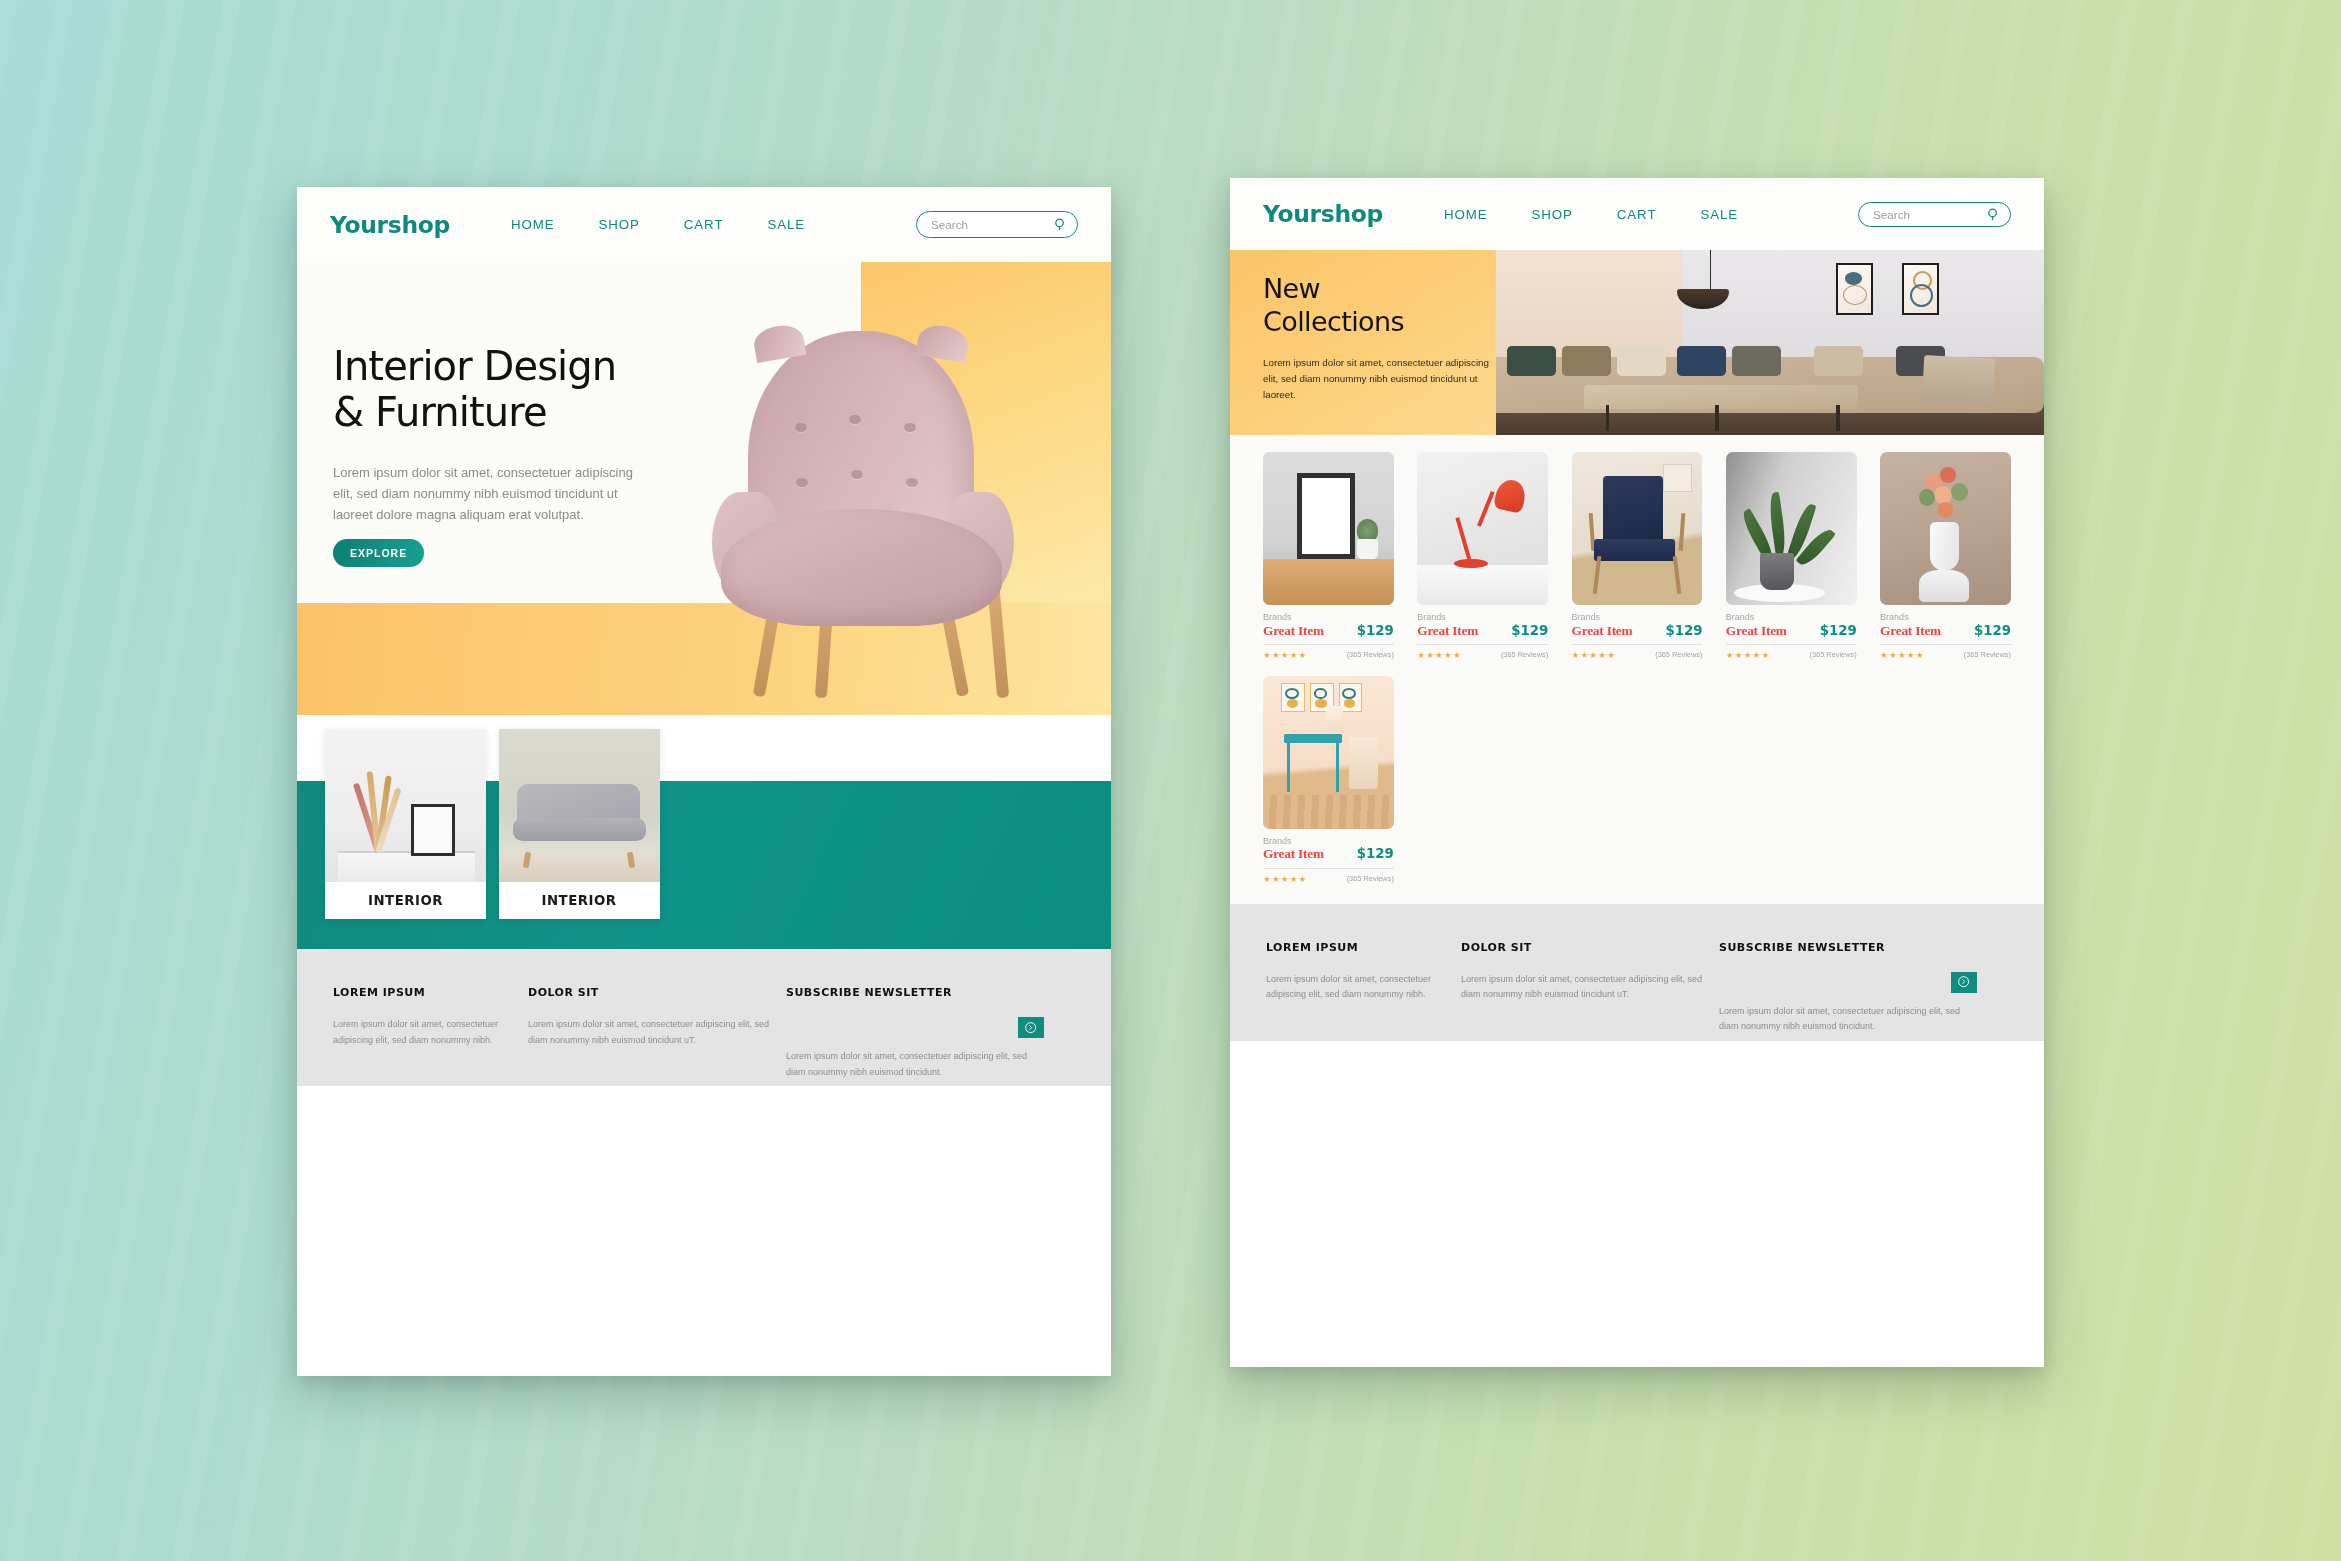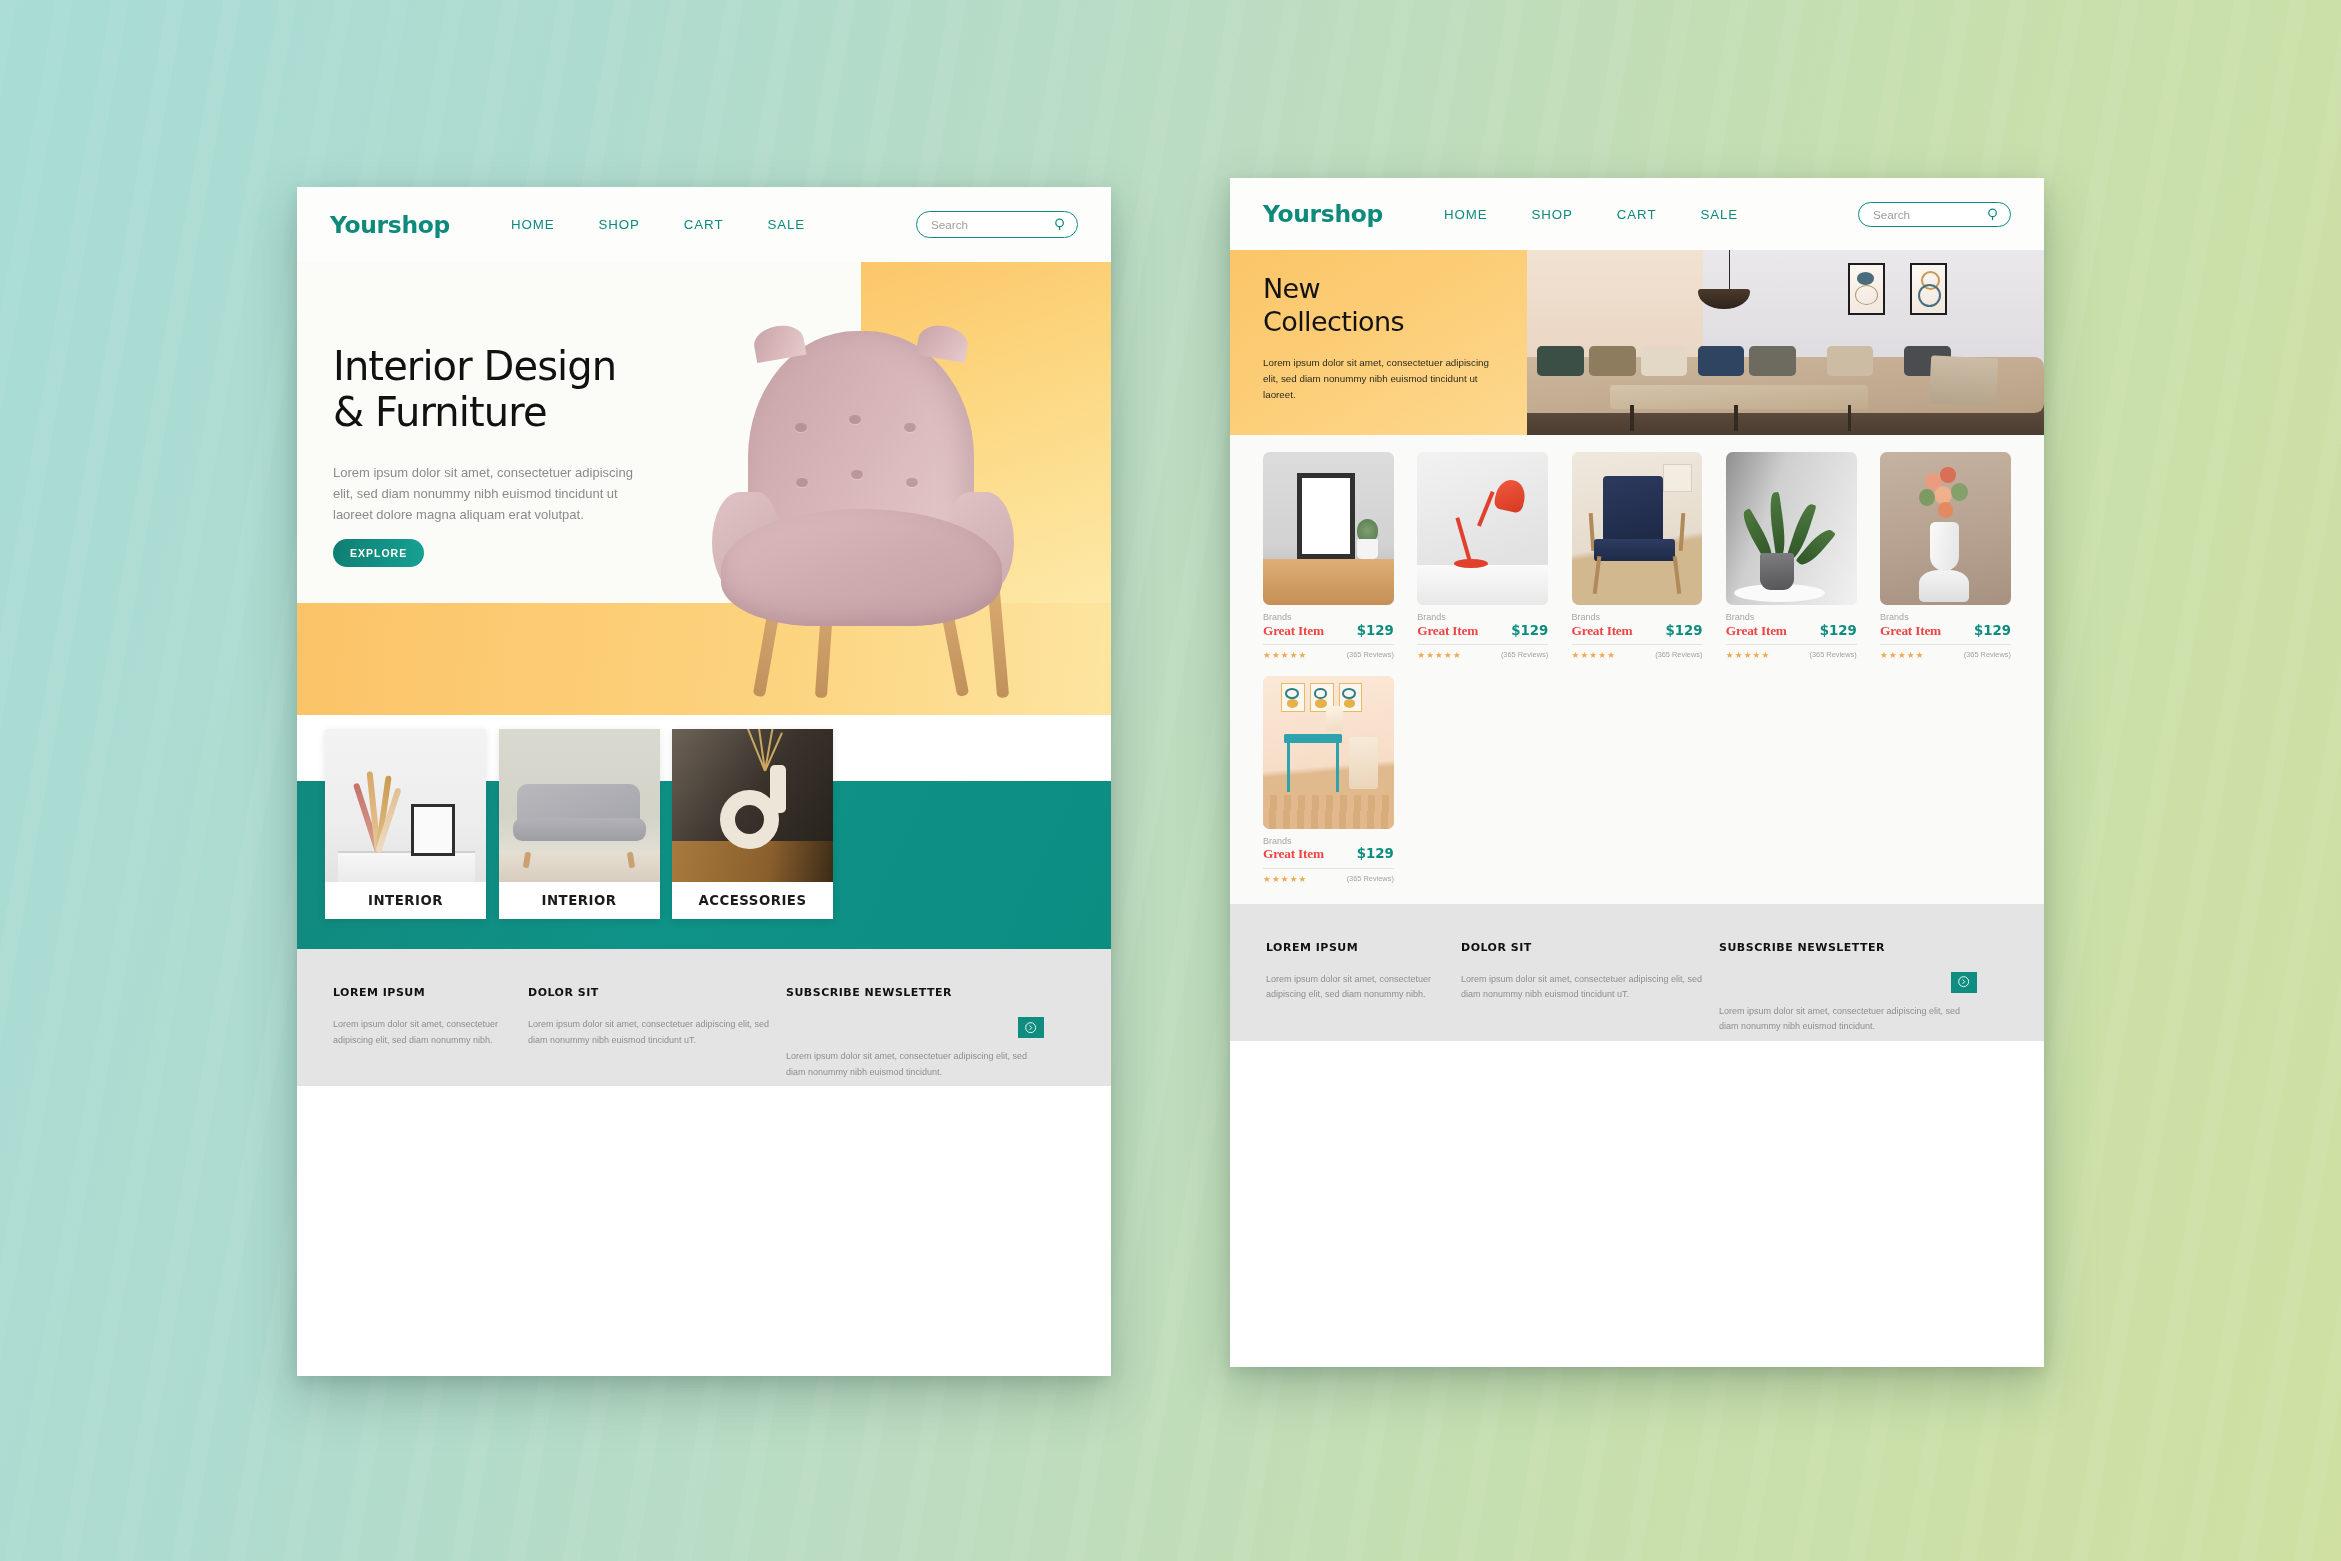--- a/index.html
+++ b/index.html
@@ -194,21 +194,21 @@
   }
   .nl-input::placeholder { color: #b0b0b0; }
   .nl-btn {
     width: 26.5px; background: #0e8d80; border: none; cursor: pointer;
     display: flex; align-items: center; justify-content: center;
   }
 
   
   .hero-r { display: flex; height: 185px; }
   .hero-r-left {
-    width: 297px; background: linear-gradient(150deg,#fbc568 0%, #fcce78 50%, #fdd88f 100%);
+    width: 266px; background: linear-gradient(150deg,#fbc568 0%, #fcce78 50%, #fdd88f 100%);
     padding: 23.4px 26.5px 0 33px; position: relative;
   }
   .hero-r-title {
     font-size: 27px; line-height: 1.2; font-weight: 400; color: #121212;
     letter-spacing: -0.6px; font-family: "DejaVu Sans", sans-serif;
   }
   .hero-r-sub { margin-top: 17px; font-size: 9.8px; line-height: 1.6; color: #2e2a23; width: 230px; }
   .hero-r-img { flex: 1; position: relative; overflow: hidden;
     background: linear-gradient(170deg,#e6e2dd 0%, #d8d2cb 40%, #9d9084 100%); }
   .lr-wallL { position:absolute; left:0; top:0; width:34%; height:72%;
@@ -411,36 +411,20 @@
           <div class="sofa">
             <div class="sofa-back"></div>
               <div class="sofa-seat"></div>
             <div class="sofa-leg a"></div>
               <div class="sofa-leg b"></div>
           </div>
         </div>
         <div class="cat-label">INTERIOR</div>
       </div>
 
-      <div class="cat-card">
-        <div class="cat-img art-acc">
-          <div class="acc-floor"></div>
-          <div class="acc-vase">
-            <div class="acc-ring"></div>
-              <div class="acc-neck"></div>
-            <div class="acc-stems">
-                <i></i>
-                <i></i>
-                <i></i>
-                <i></i>
-              </div>
-          </div>
-        </div>
-        <div class="cat-label">ACCESSORIES</div>
-      </div>
 
     </div>
   </div>
 
   <div class="footer">
     <div class="footer-cols">
       <div class="fcol-1">
         <div class="f-title">LOREM IPSUM</div>
         <div class="f-text">Lorem ipsum dolor sit amet, consectetuer adipiscing elit, sed diam nonummy nibh.</div>
       </div>

